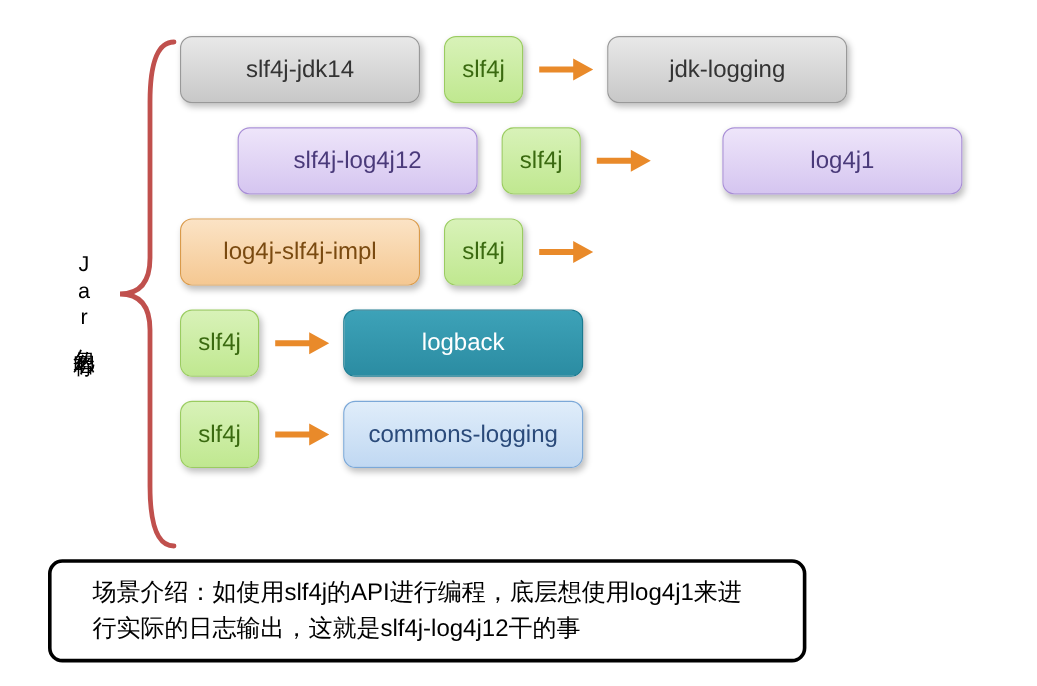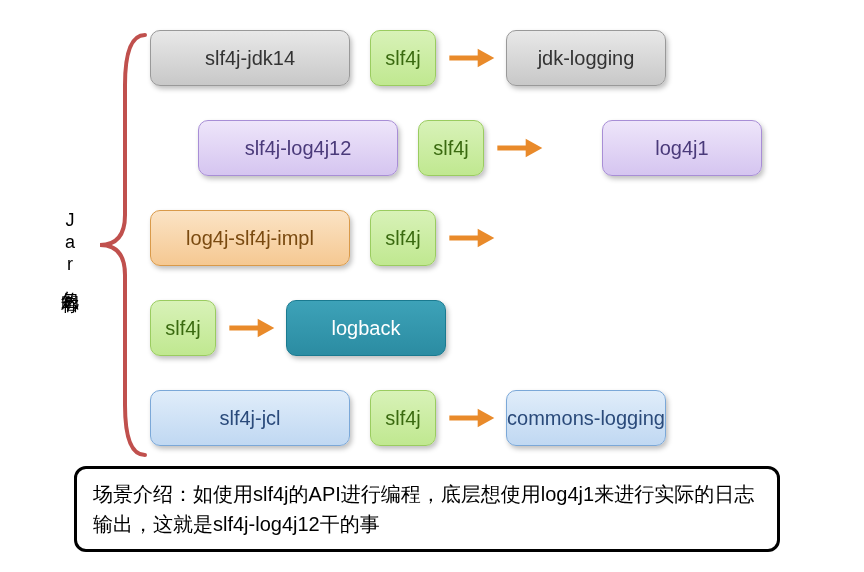--- a/index.html
+++ b/index.html
@@ -28,67 +28,66 @@
     width: 60px;
     height: 430px;
   }
   .rows {
     position: absolute;
     left: 150px;
     top: 30px;
     width: 660px;
     display: flex;
     flex-direction: column;
-    gap: 34px;
+    gap: 20px;
   }
   .row {
     display: flex;
     align-items: center;
     gap: 20px;
   }
   .box {
     height: 56px;
     border-radius: 10px;
     display: flex;
     align-items: center;
     justify-content: center;
     font-size: 20px;
     box-shadow: 2px 3px 5px rgba(0,0,0,0.25);
     border: 1.5px solid;
   }
   .box.jar { width: 200px; }
   .box.mid { width: 66px; }
-  .box.end { width: 160px; }
+  .box.end { width: 200px; }
   .gray   { background: linear-gradient(#e8e8e8,#c8c8c8); border-color:#999; color:#333; }
   .purple { background: linear-gradient(#eee5fa,#d5c5f0); border-color:#a88ed6; color:#4a3a7a;margin-left:48px; }
   .orange { background: linear-gradient(#fbe3c5,#f5c892); border-color:#d99a4a; color:#7a4a10;text-align:center; }
   .teal   { background: linear-gradient(#3da2b8,#2b8ca2); border-color:#1a7a90; color:#fff; }
   .blue   { background: linear-gradient(#e0edfa,#c0d8f2); border-color:#7ba8d8; color:#2a4a7a; }
   .green  { background: linear-gradient(#d8f2b8,#c0e890); border-color:#9acc60; color:#3a6a10; }
   .arrow {
     width: 50px;
     height: 30px;
     display:flex;
     align-items:center;
     justify-content:center;
     margin-left:-10px;
     margin-right:-10px;
   }
   .caption {
     position: absolute;
     left: 40px;
     bottom: 20px;
-    width: 706px;
+    width: 632px;
     border: 3px solid #000;
     border-radius: 12px;
-    padding: 10px 16px;
+    padding: 10px 34px;
     font-size: 20px;
     line-height: 1.5;
     background:#fff;
-    margin-left:34px;
   }
 </style>
 </head>
 <body>
 
 <div class="vlabel">Jar包的名称</div>
 
 <svg class="brace" viewBox="0 0 60 430" preserveAspectRatio="none">
   <path d="M 55 5 Q 35 5 35 55 L 35 185 Q 35 215 10 215 Q 35 215 35 245 L 35 375 Q 35 425 55 425" fill="none" stroke="#c0504d" stroke-width="4" stroke-linecap="round"></path>
 </svg>
@@ -130,21 +129,20 @@
       <div class="box mid green">slf4j</div>
       <div class="arrow">
         <svg viewBox="0 0 60 30" width="60" height="30">
           <line x1="4" y1="15" x2="40" y2="15" stroke="#e98a2a" stroke-width="6"></line>
           <polygon points="38,4 58,15 38,26" fill="#e98a2a"></polygon>
         </svg>
       </div>
       <div class="box end teal">logback</div>
     </div>
     <div class="row">
-      <div class="box jar blue">slf4j-jcl</div>
       <div class="box mid green">slf4j</div>
       <div class="arrow">
         <svg viewBox="0 0 60 30" width="60" height="30">
           <line x1="4" y1="15" x2="40" y2="15" stroke="#e98a2a" stroke-width="6"></line>
           <polygon points="38,4 58,15 38,26" fill="#e98a2a"></polygon>
         </svg>
       </div>
       <div class="box end blue">commons-logging</div>
     </div>
   </div>

